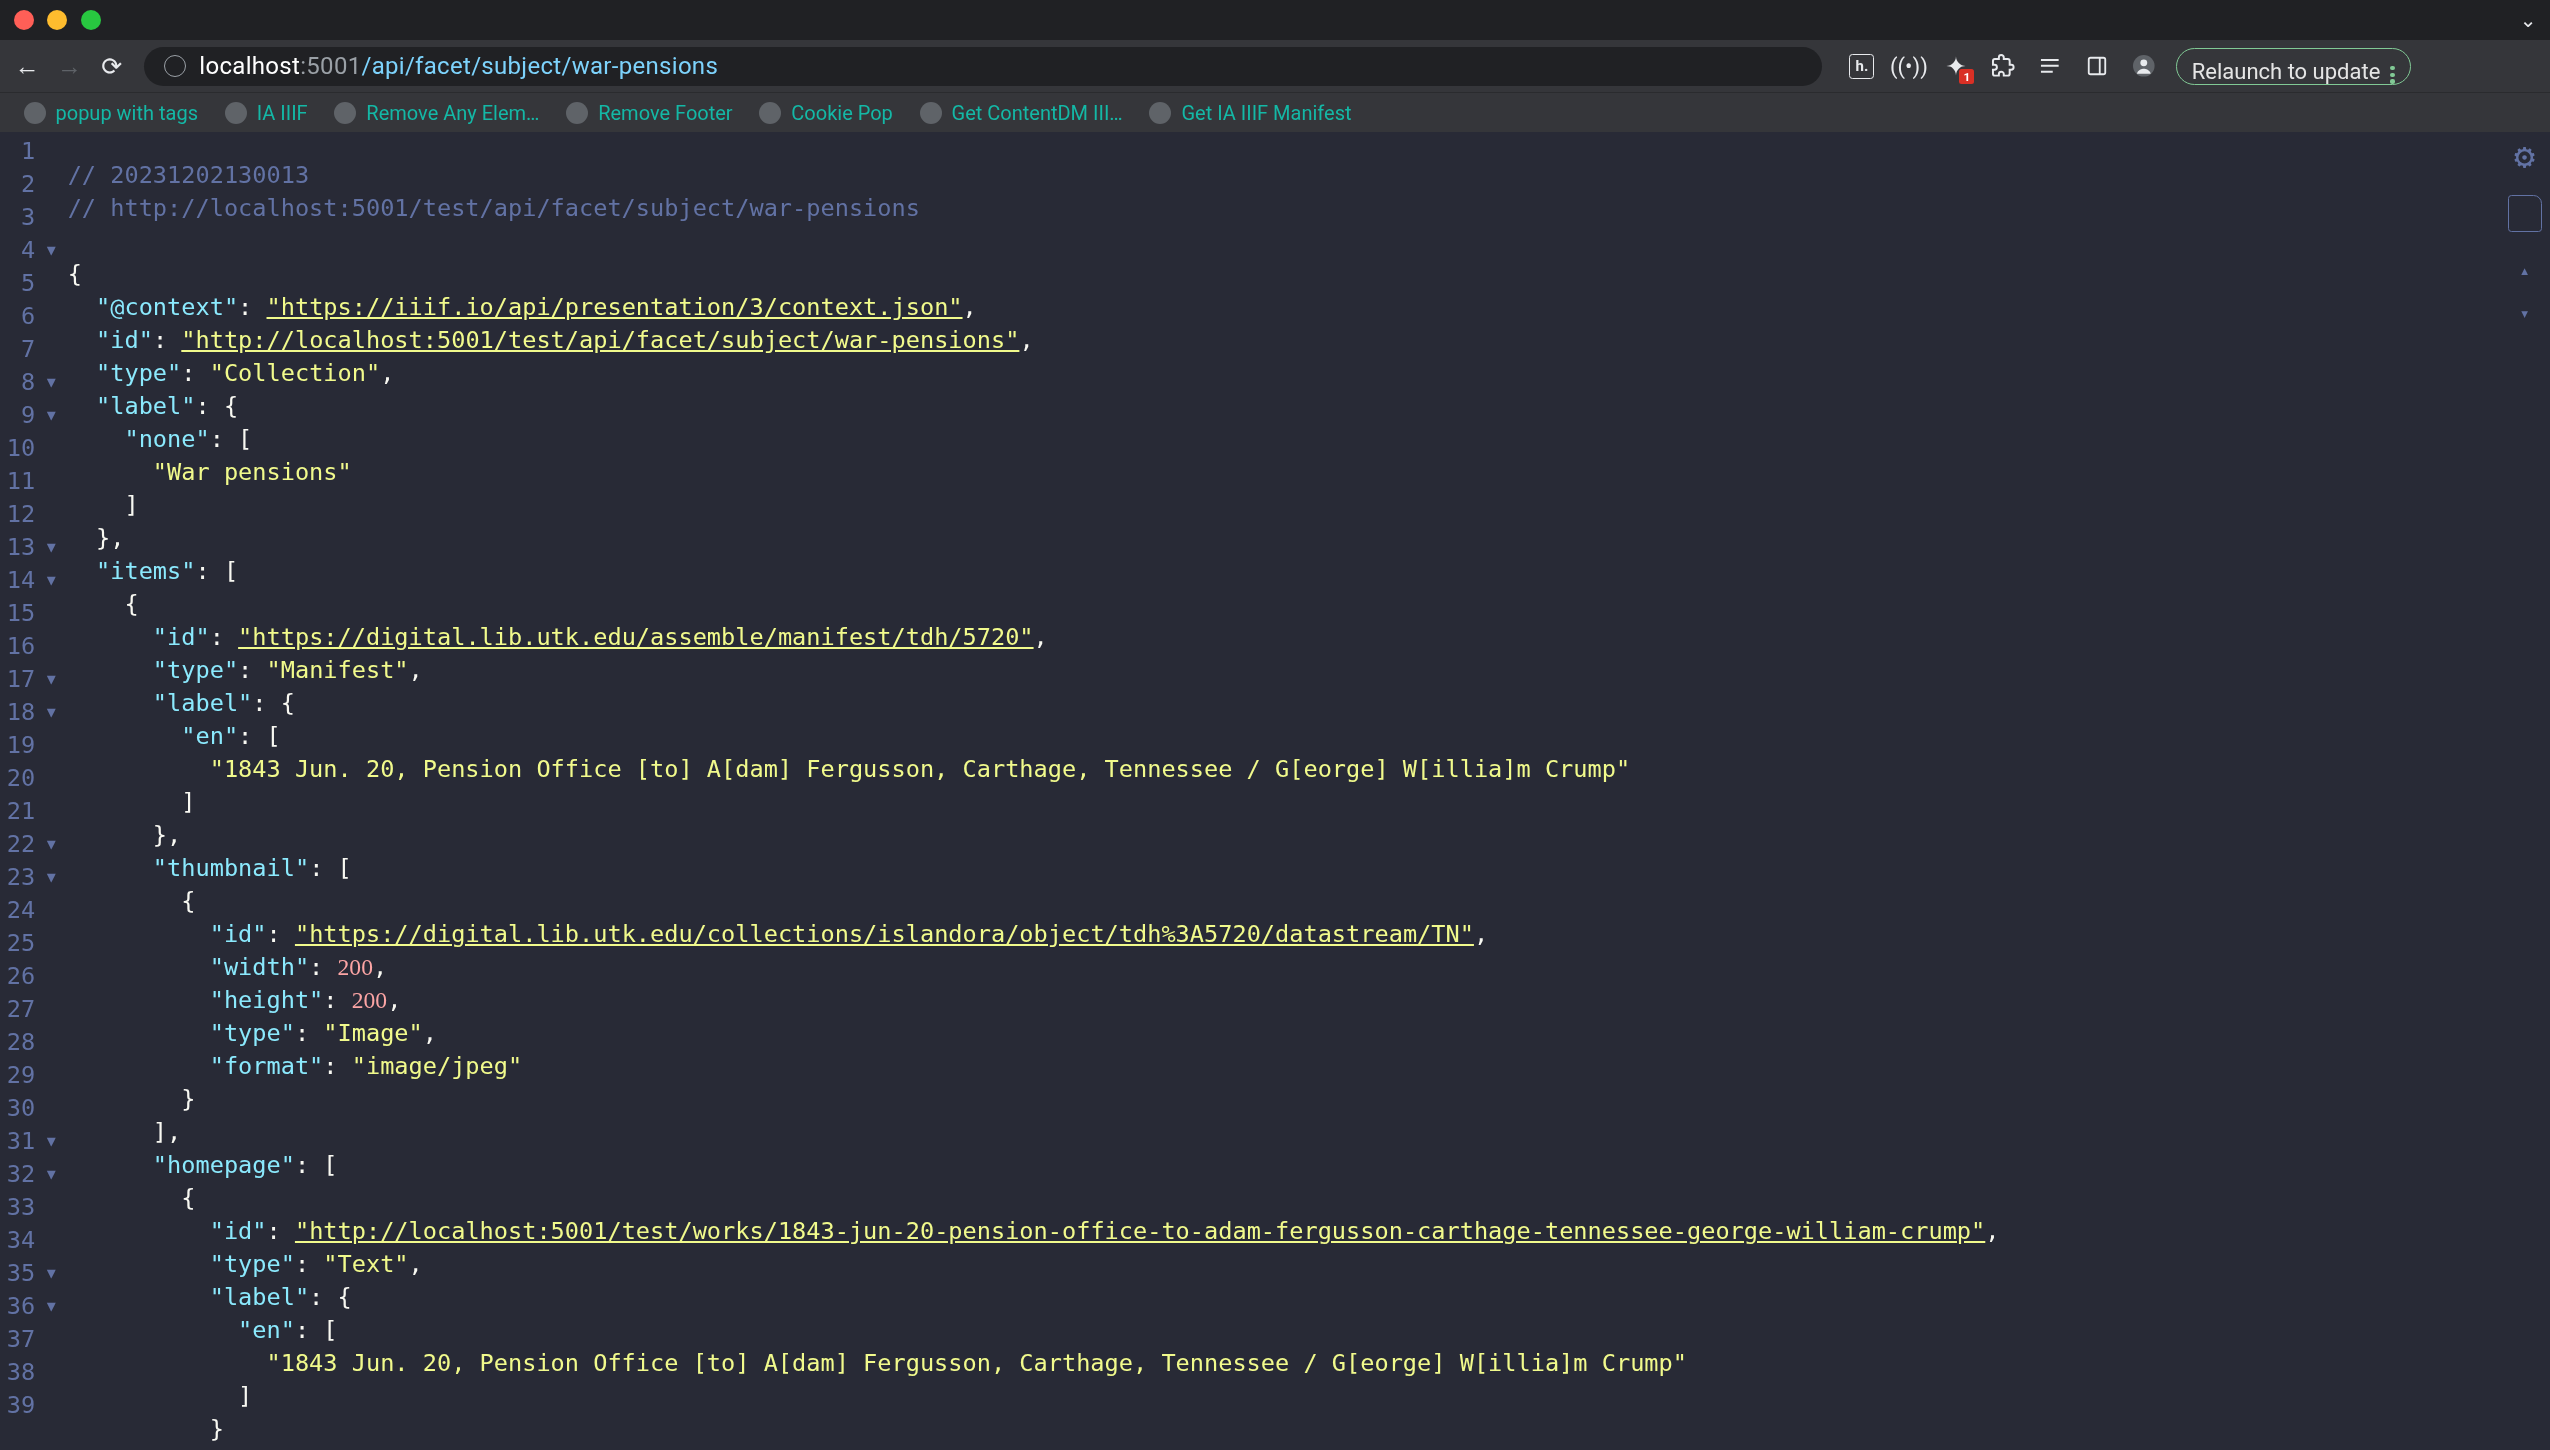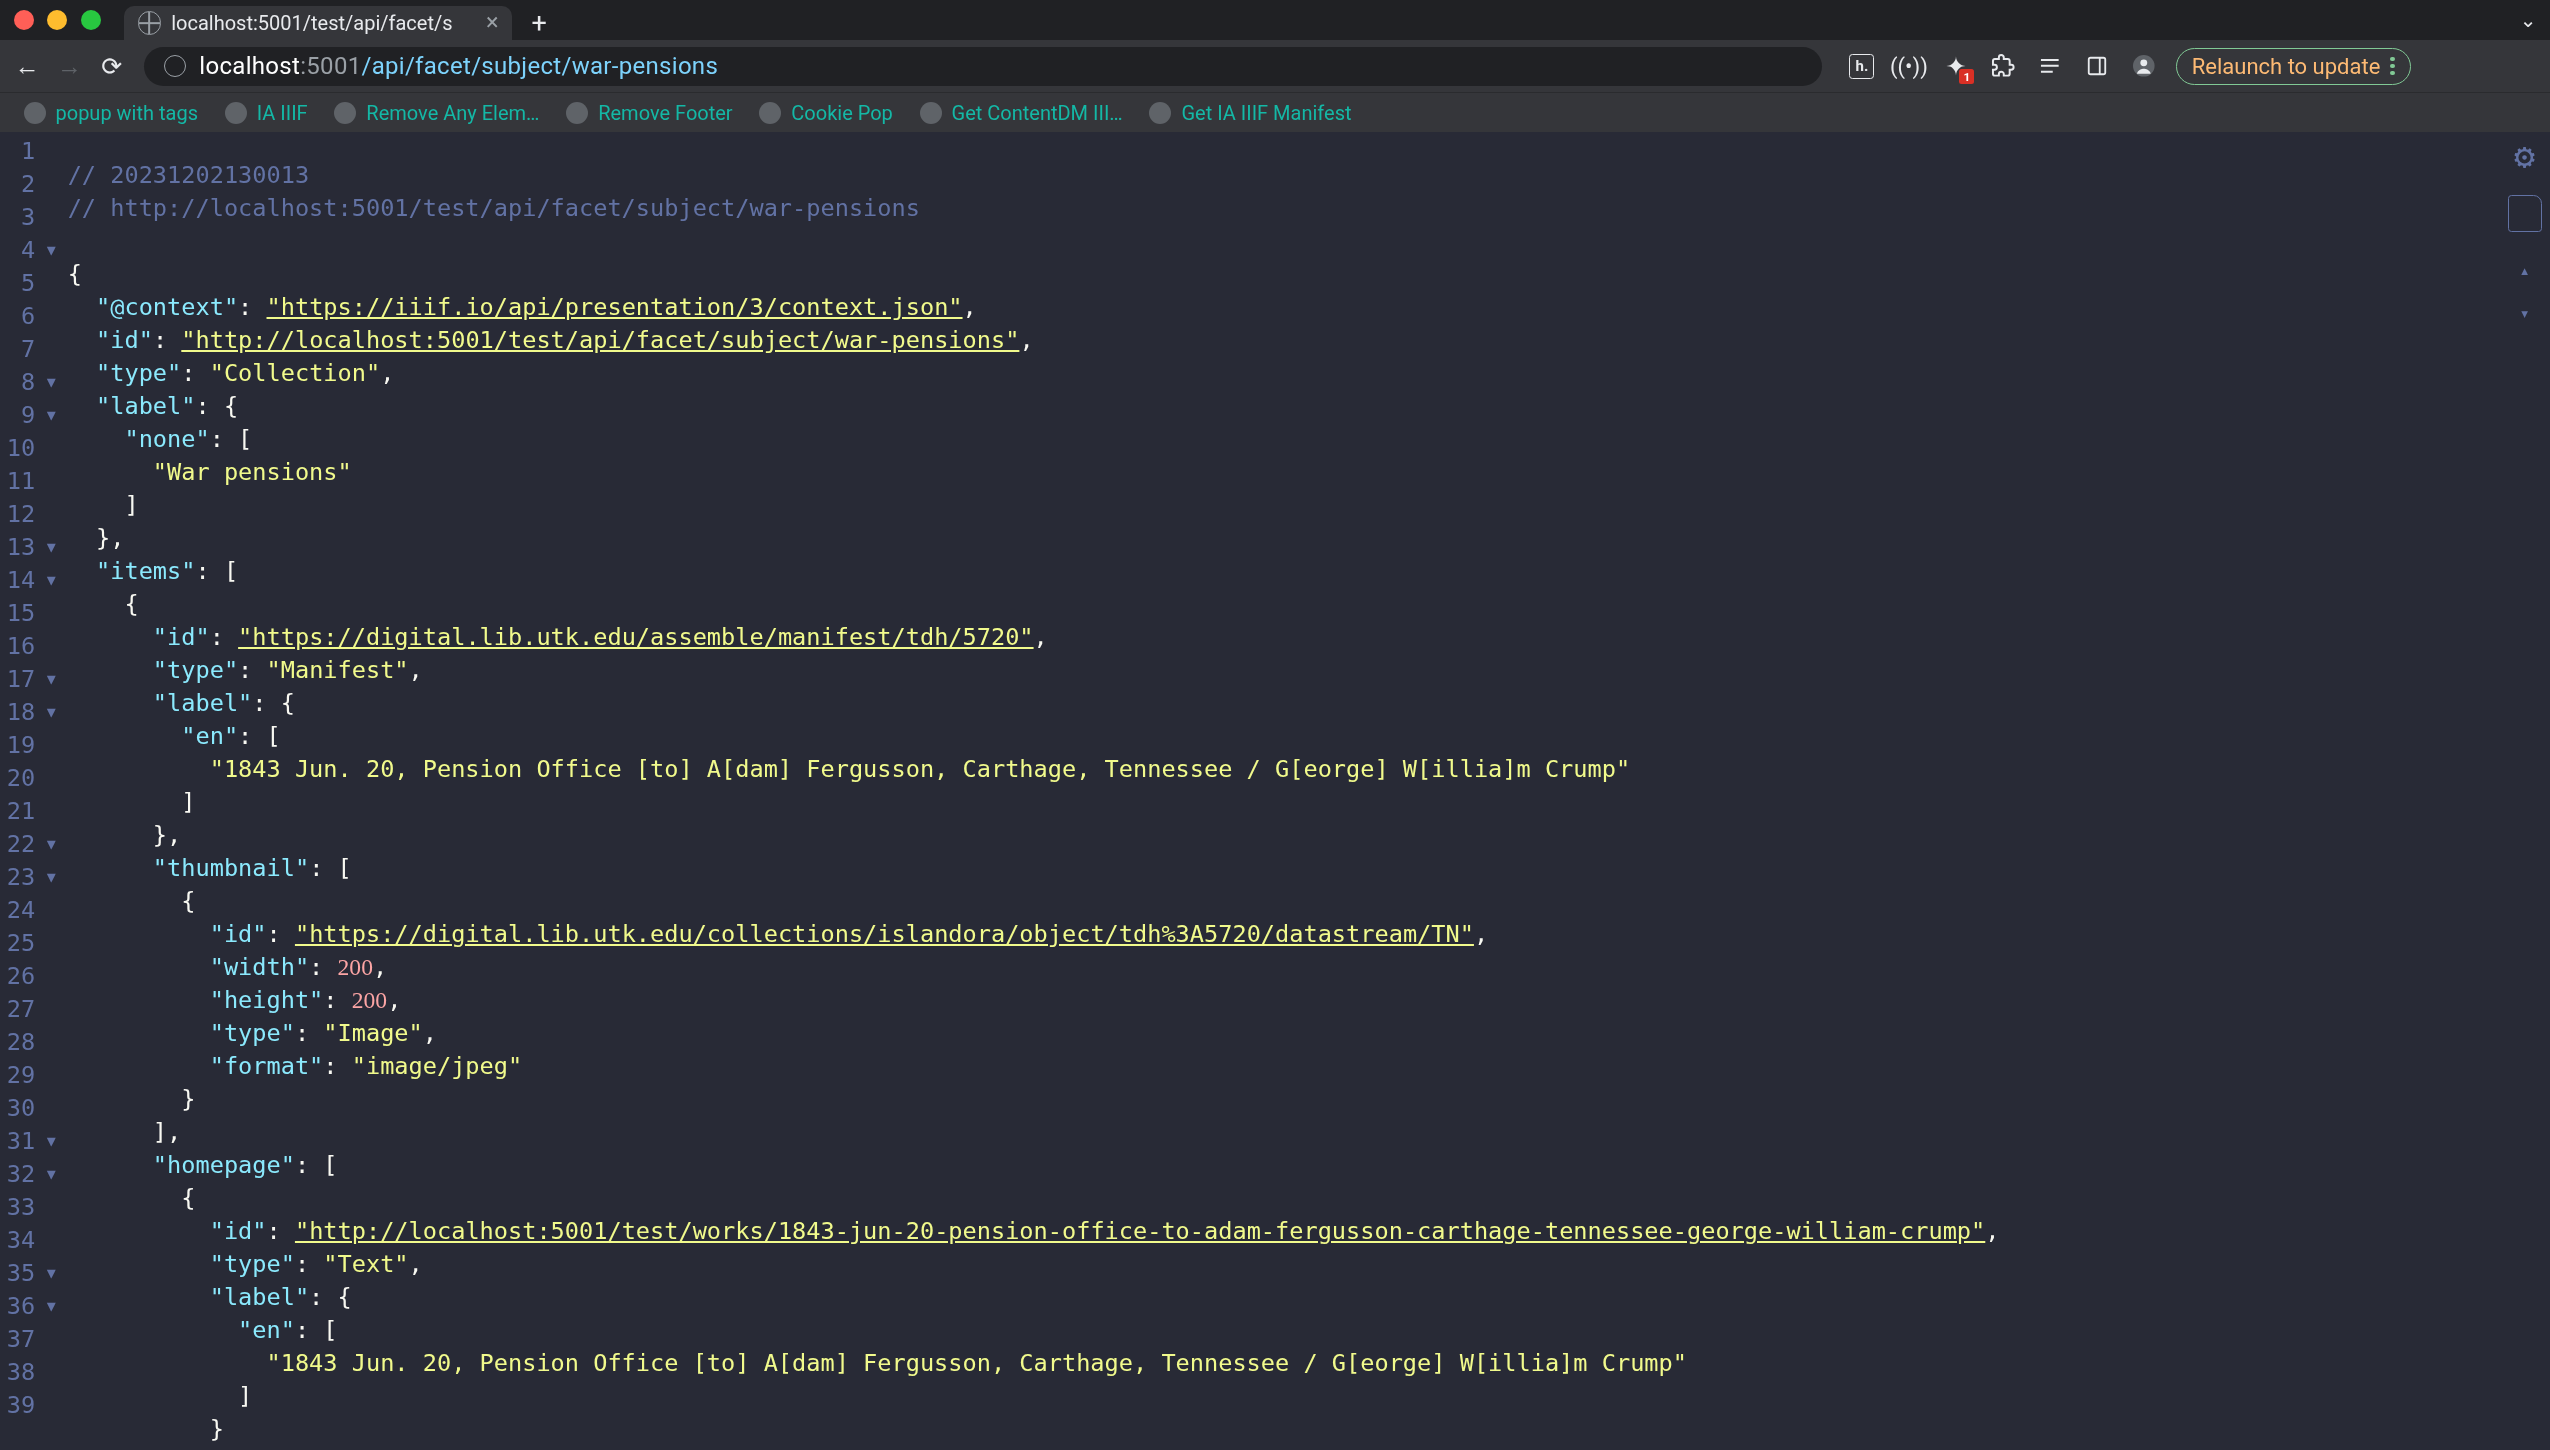--- a/index.html
+++ b/index.html
@@ -197,23 +197,23 @@
     justify-content: center;
     font-weight: bold;
   }
   
   .relaunch-btn {
     border: 1.7px solid #81c995;
     border-radius: 25px;
     height: 37px;
     padding: 0 15px;
     display: flex;
-    align-items: center;
+    align-items: flex-end;
     gap: 10px;
-    color: #fdba74;
+    color: #e5e5e5;
     font-size: 22px;
     cursor: pointer;
     margin-left: 8.4px;
   }
   .relaunch-dots {
     display: flex;
     flex-direction: column;
     gap: 2.5px;
   }
   .relaunch-dots span {
@@ -324,28 +324,20 @@
   }
 </style>
 </head>
 <body>
 
 <div class="titlebar">
   <div class="traffic-lights">
     <div class="traffic-light tl-red"></div>
     <div class="traffic-light tl-yellow"></div>
     <div class="traffic-light tl-green"></div>
-  </div>
-  <div class="tabs">
-    <div class="tab">
-      <span class="globe-icon"></span>
-      <span class="tab-title">localhost:5001/test/api/facet/s</span>
-      <span class="tab-close">×</span>
-    </div>
-    <div class="new-tab">+</div>
   </div>
   <div class="titlebar-right">
     <span class="chevron-down">⌄</span>
   </div>
 </div>
 
 <div class="toolbar">
   <div class="nav-btn">←</div>
   <div class="nav-btn disabled">→</div>
   <div class="nav-btn">⟳</div>

